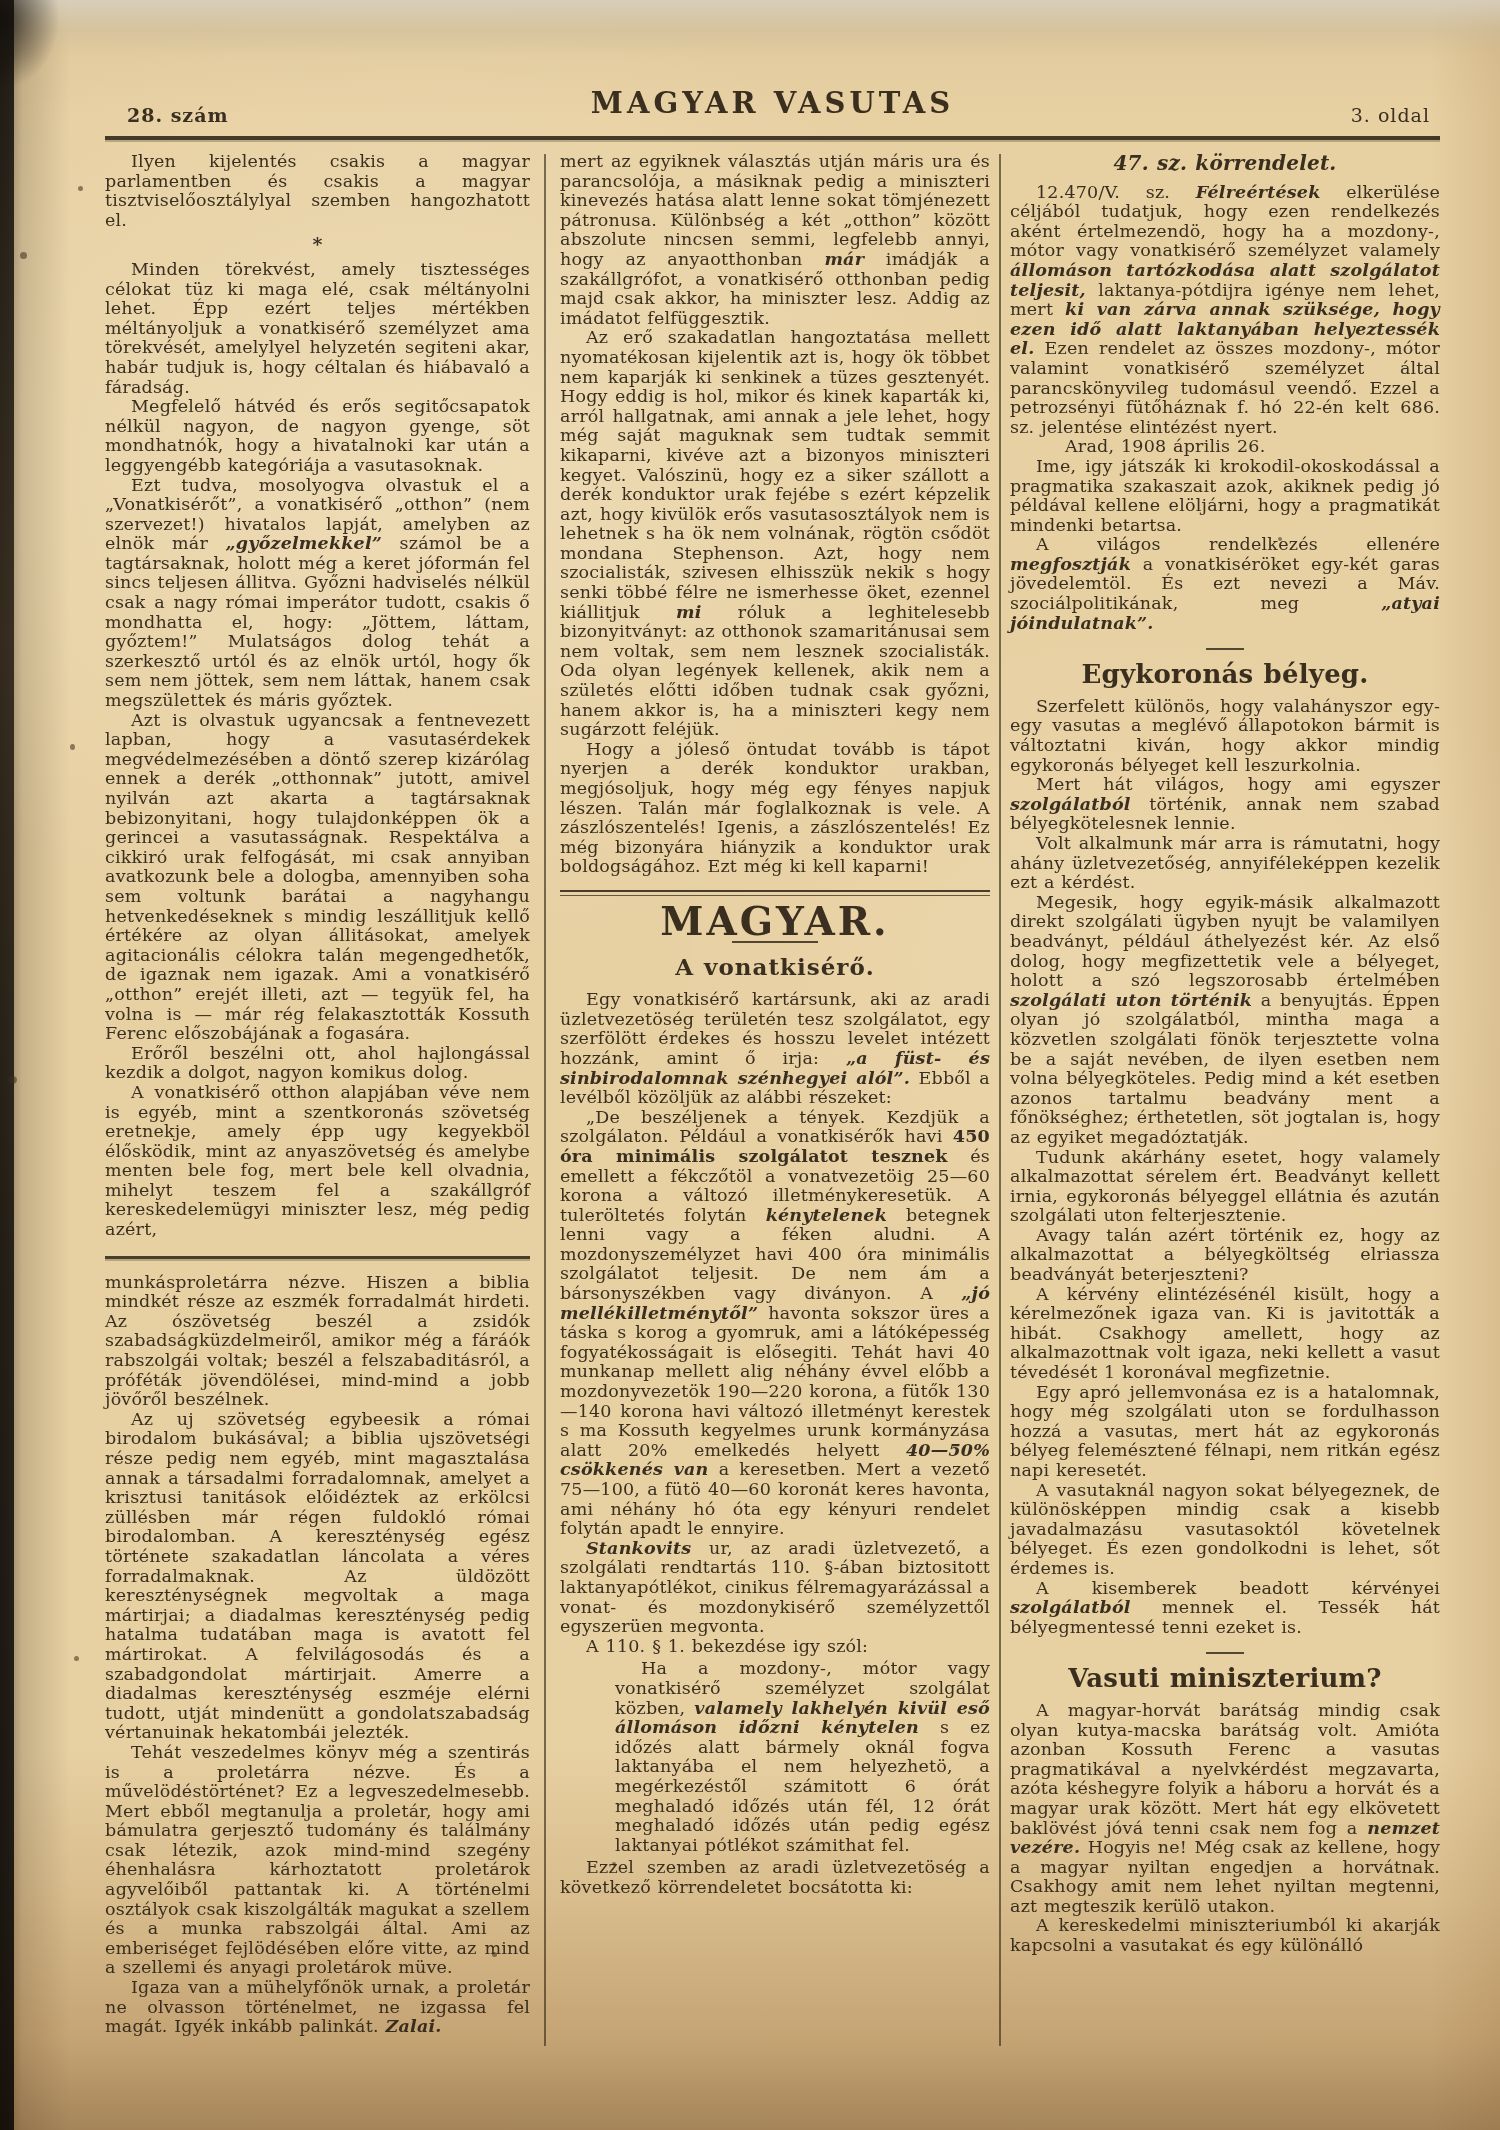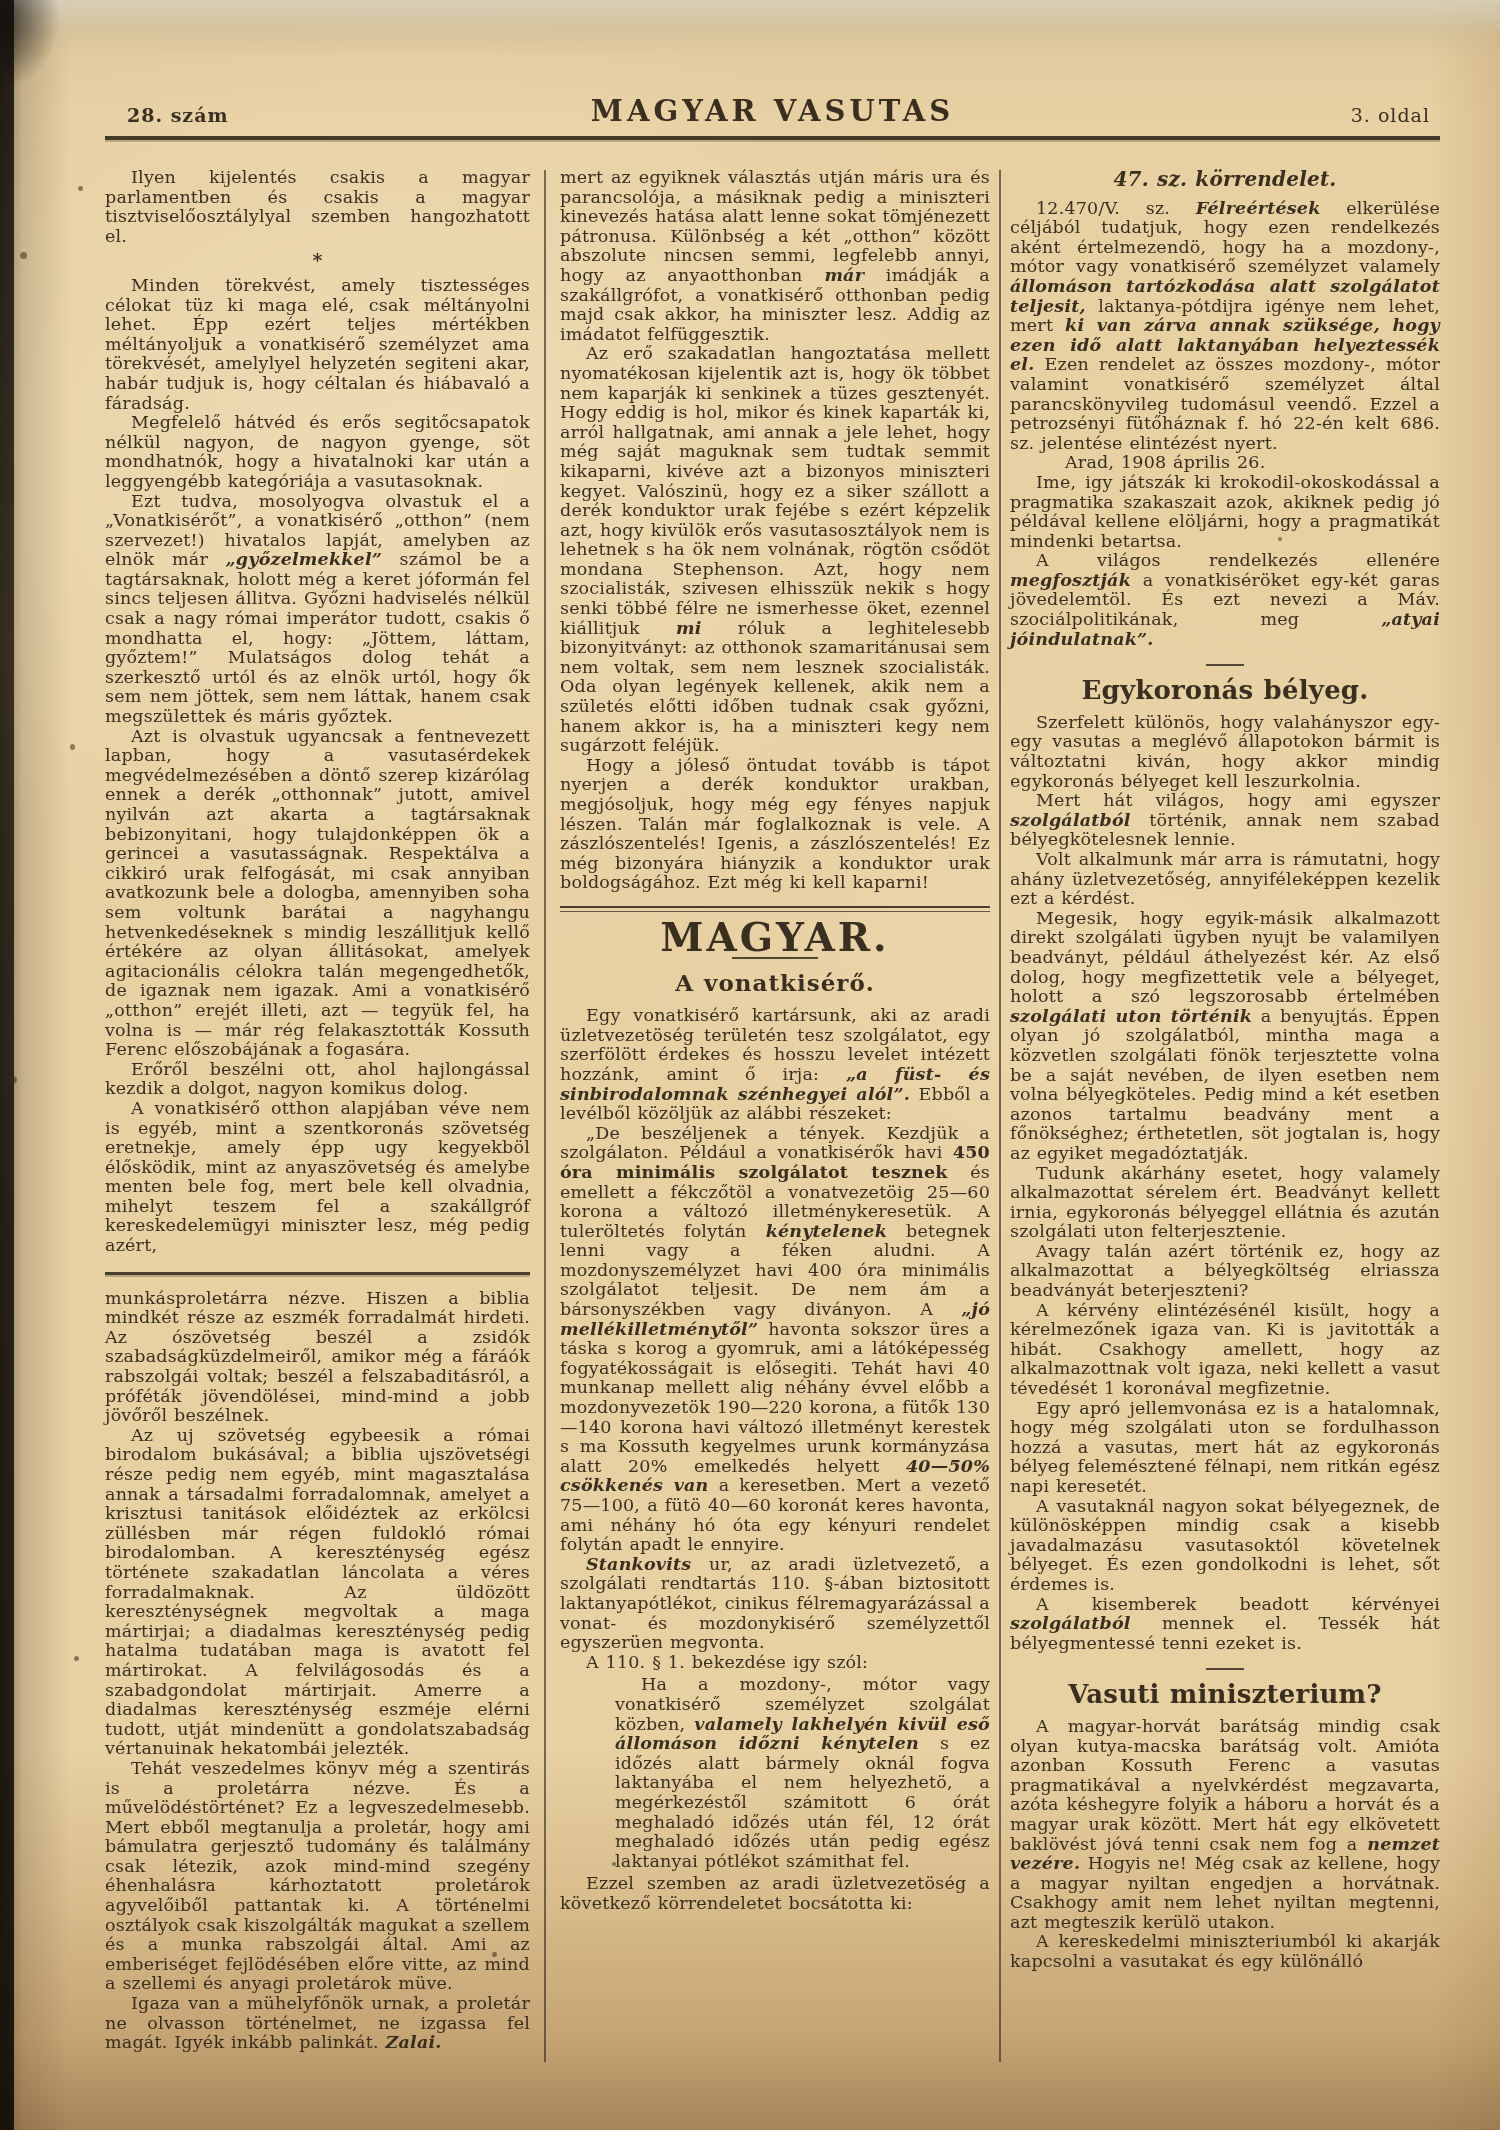--- a/index.html
+++ b/index.html
@@ -16,26 +16,26 @@
     background:linear-gradient(180deg,#d8d2c2 0%,#cfc2a4 40%,rgba(207,194,164,0)ateur 100%);
     background:linear-gradient(180deg,#d8d2c2 0%,rgba(206,191,160,0.55) 55%,rgba(206,191,160,0) 100%);opacity:.8;}
   .left-strip{position:absolute;left:0;top:0;width:14px;height:100%;
     background:linear-gradient(180deg,#0d0b08 0%,#241c12 30%,#100d09 60%,#050403 100%);opacity:.85;}
   .corner-blob{position:absolute;left:0;top:0;width:60px;height:90px;
     background:radial-gradient(ellipse at 0% 20%,rgba(15,12,8,0.8),transparent 70%);}
   .speck{position:absolute;border-radius:50%;background:rgba(58,44,26,0.55);}
   .content{position:absolute;left:105px;top:92px;width:1335px;}
   header.pghead{display:flex;align-items:baseline;justify-content:space-between;padding:0 10px 0 22px;}
   .issue{font-size:19px;font-weight:bold;letter-spacing:1px;}
-  .masthead{font-size:29px;font-weight:bold;letter-spacing:4px;margin:8px;
+  .masthead{font-size:29px;font-weight:bold;letter-spacing:4px;margin:0;
     position:absolute;left:0;right:0;text-align:center;top:-6px;}
   .pageno{font-size:19px;letter-spacing:1px;margin-top:12px;}
   header.pghead{position:relative;height:36px;}
   .header-rule{height:4px;background:rgba(45,36,22,0.88);margin-top:8px;box-shadow:0 2px 0 rgba(45,36,22,0.25);}
-  .cols{display:grid;grid-template-columns:425px 30px 430px 20px 430px;margin-top:28px;}
+  .cols{display:grid;grid-template-columns:425px 30px 430px 20px 430px;margin-top:12px;}
   .vrule{justify-self:center;width:2px;height:1892px;background:rgba(60,47,28,0.65);margin-top:2px;}
   .col{font-size:17.5px;line-height:19.6px;text-align:justify;letter-spacing:0.2px;word-spacing:1px;}
   .col p{margin:0;}
   .indent{text-indent:26px;}
   .star{text-align:center;font-weight:bold;font-size:19px;margin:5px 0 !important;text-indent:0;}
   .hrule{height:0;border:none;border-top:3px solid rgba(45,36,22,0.85);box-shadow:0 2px 0 rgba(45,36,22,0.25);margin:16px 0 14px;}
   .drule{height:3px;border-top:2px solid rgba(45,36,22,0.85);border-bottom:1px solid rgba(45,36,22,0.7);margin:13px 0 6px;}
   .h-szemle{text-align:center;font-weight:bold;font-size:39px;letter-spacing:3px;margin:16px 0 0 !important;text-indent:0;}
   .szemle-rule{width:86px;border:none;border-top:2px solid rgba(45,36,22,0.8);margin:9px auto 14px;}
   .h-sub{text-align:center;font-weight:bold;font-size:23px;letter-spacing:1px;margin:4px 0 14px !important;text-indent:0;}

